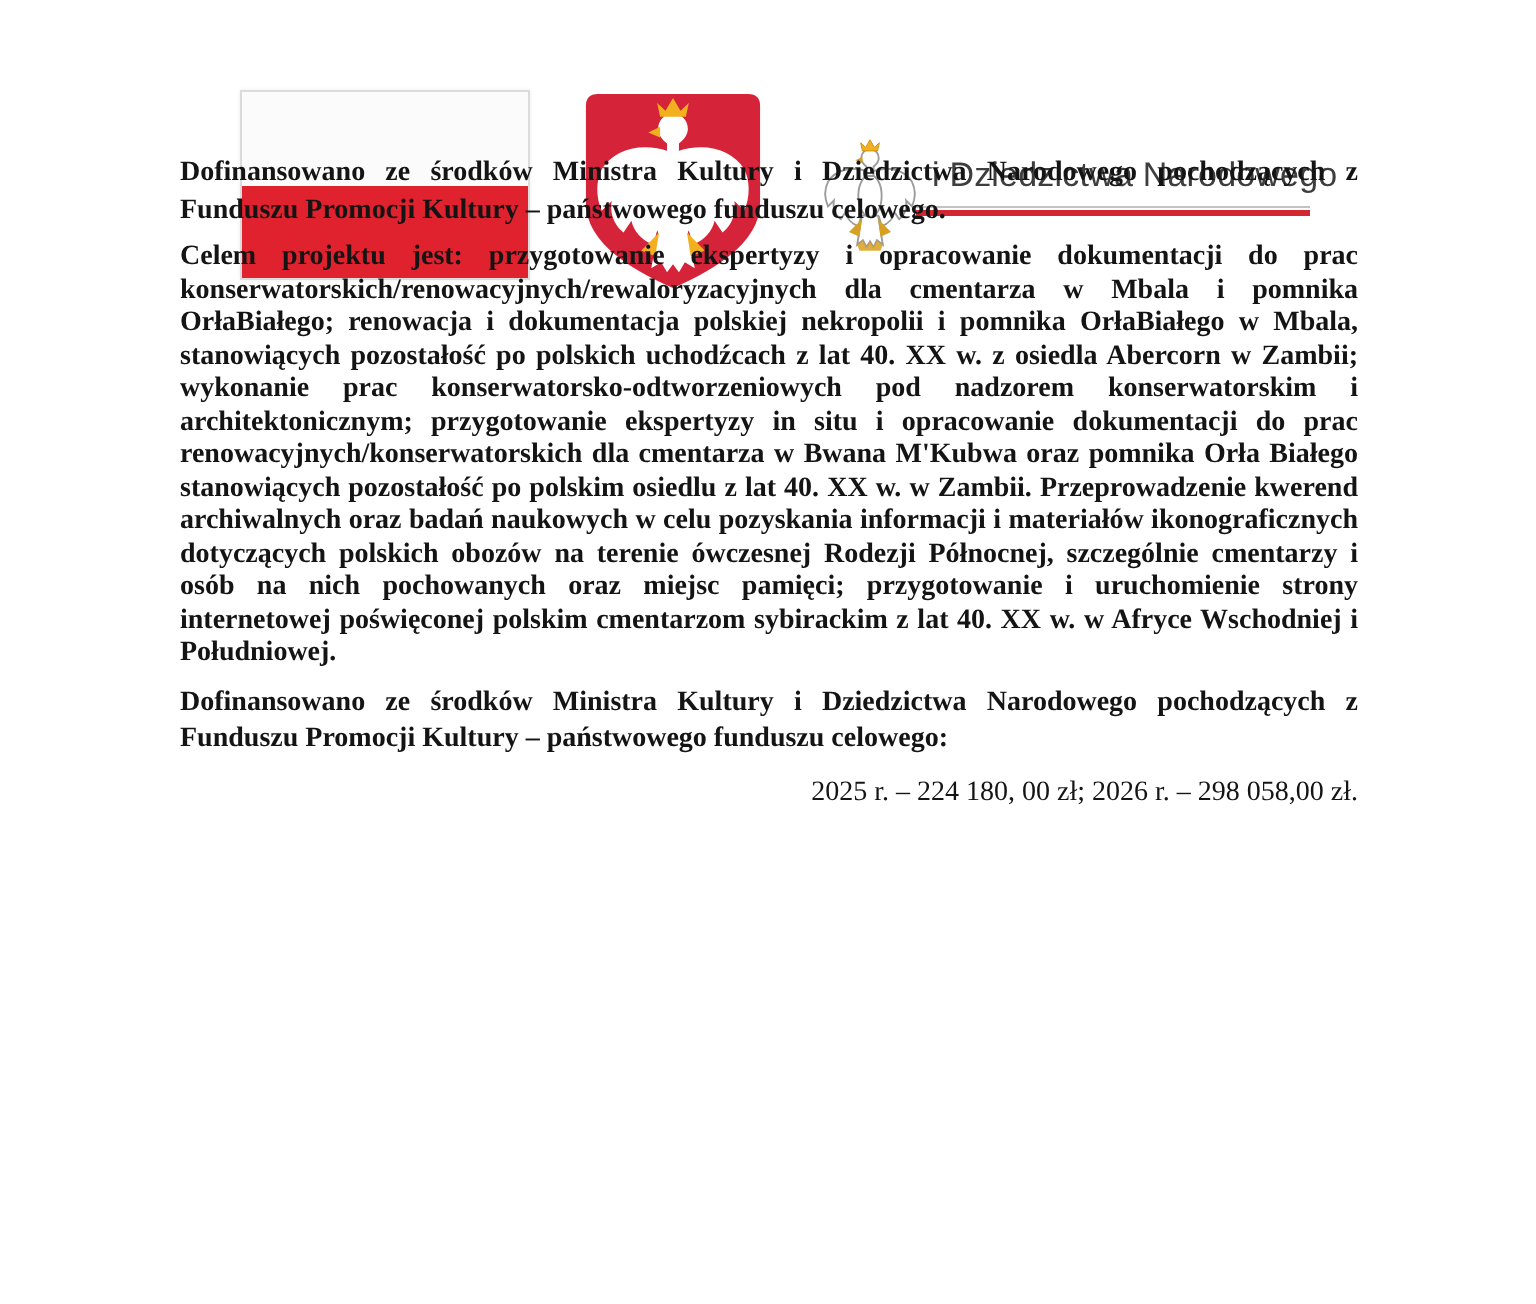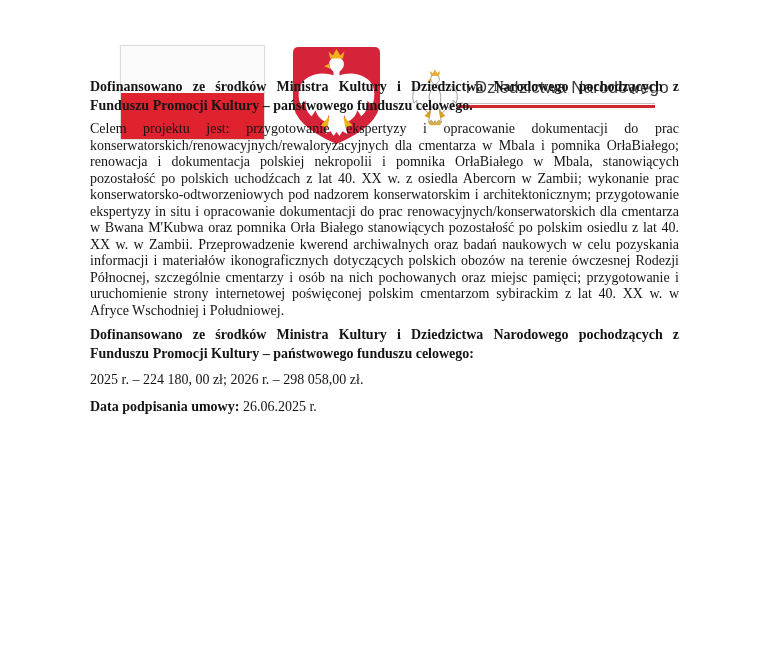--- a/index.html
+++ b/index.html
@@ -46,24 +46,24 @@
   }
   .doc p { font-size:14px; }
   .b   { font-weight:bold; }
   .jus { text-align:justify; }
   .lh-wide  { line-height:18.5px; }
   .lh-tight { line-height:16.5px; }
 
   .p-funding1   { margin-bottom:6px; }
   .p-projlabel  { margin-bottom:3px; }
   .p-title      { margin-bottom:12px; }
-  .p-body       { margin-bottom:7px; }
+  .p-body       { margin-bottom:7px;font-weight:bold; }
   .p-funding2   { margin-bottom:8px; }
   .p-total      { margin-bottom:9px; }
-  .p-years      { margin-bottom:8px; }
+  .p-years      { margin-bottom:8px;text-align:right; }
 </style>
 </head>
 <body>
 
 <div class="page">
 
   <div class="flag">
     <div class="white"></div>
     <div class="red"></div>
   </div>
@@ -127,19 +127,15 @@
 
 
 
     <p class="jus lh-tight p-body">Celem projektu jest: przygotowanie ekspertyzy i opracowanie dokumentacji do prac konserwatorskich/renowacyjnych/rewaloryzacyjnych dla cmentarza w Mbala i pomnika OrłaBiałego; renowacja i dokumentacja polskiej nekropolii i pomnika OrłaBiałego w Mbala, stanowiących pozostałość po polskich uchodźcach z lat 40. XX w. z osiedla Abercorn w Zambii; wykonanie prac konserwatorsko-odtworzeniowych pod nadzorem konserwatorskim i architektonicznym; przygotowanie ekspertyzy in situ i opracowanie dokumentacji do prac renowacyjnych/konserwatorskich dla cmentarza w Bwana M'Kubwa oraz pomnika Orła Białego stanowiących pozostałość po polskim osiedlu z lat 40. XX w. w Zambii. Przeprowadzenie kwerend archiwalnych oraz badań naukowych w celu pozyskania informacji i materiałów ikonograficznych dotyczących polskich obozów na terenie ówczesnej Rodezji Północnej, szczególnie cmentarzy i osób na nich pochowanych oraz miejsc pamięci; przygotowanie i uruchomienie strony internetowej poświęconej polskim cmentarzom sybirackim z lat 40. XX w. w Afryce Wschodniej i Południowej.</p>
 
     <p class="b jus lh-wide p-funding2">Dofinansowano ze środków Ministra Kultury i Dziedzictwa Narodowego pochodzących z Funduszu Promocji Kultury – państwowego funduszu celowego:</p>
 
 
     <p class="lh-wide p-years">2025 r. – 224 180, 00 zł; 2026 r. – 298 058,00 zł.</p>
 
-    <p class="lh-wide">
-      <span class="b">Data podpisania umowy:</span>
-      <span>26.06.2025 r.</span>
-    </p>
 
   </div>
 </div>
 
 </body></html>

